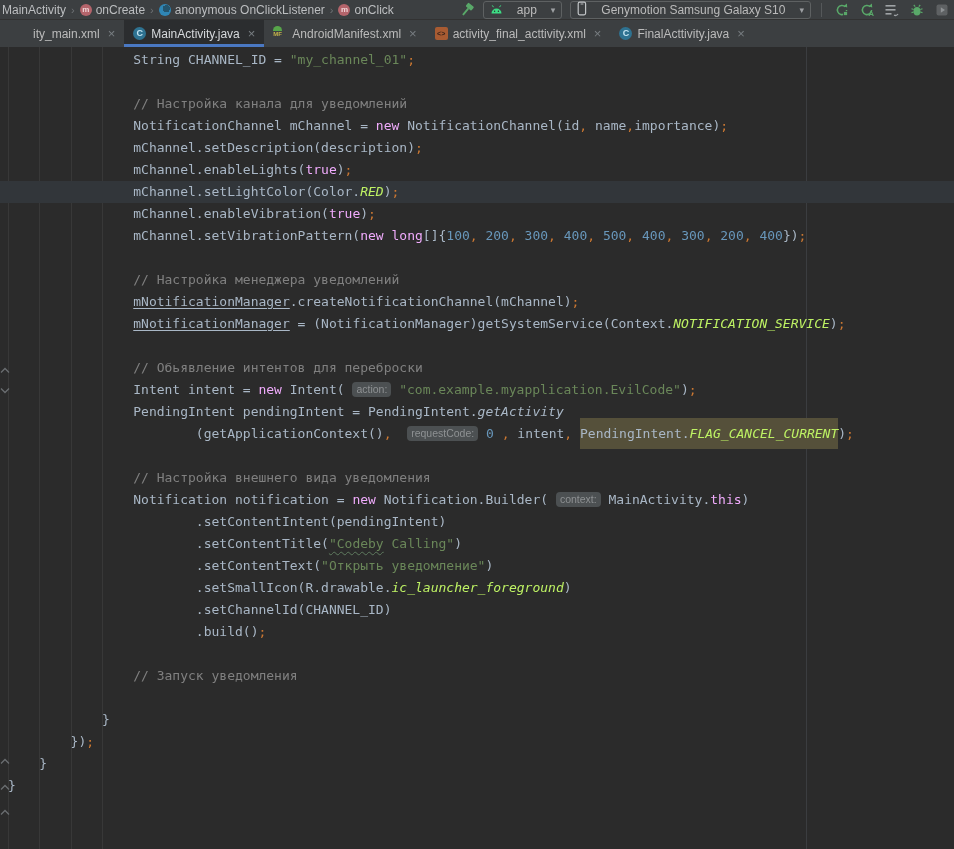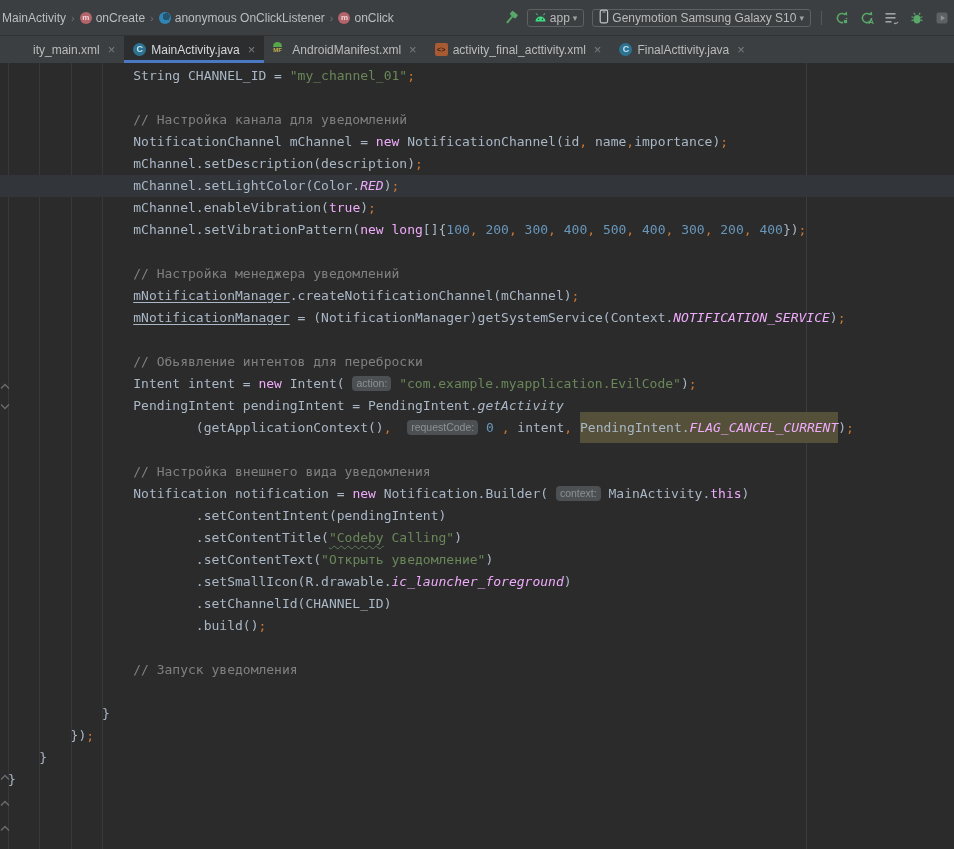--- a/index.html
+++ b/index.html
@@ -1,30 +1,30 @@
 <!DOCTYPE html>
 <html><head>
 <meta charset="utf-8">
 <style>
   html,body{margin:0;padding:0;width:954px;height:849px;background:#2B2B2B;overflow:hidden;
     font-family:"Liberation Sans",sans-serif;-webkit-font-smoothing:antialiased;}
 
   
-  .toolbar{height:36px;background:#3C3F41;display:flex;align-items:center;padding:0 4px 0 2px;
+  .toolbar{height:20px;background:#3C3F41;display:flex;align-items:center;padding:0 4px 0 2px;
     border-bottom:1px solid #323232;box-sizing:border-box;}
   .breadcrumbs{flex:1;display:flex;align-items:center;gap:4px;font-size:12px;color:#BCBEC0;
     white-space:nowrap;overflow:hidden;}
   .bc-item{display:flex;align-items:center;gap:4px;cursor:default;}
   .bc-sep{color:#6E7275;font-size:11px;padding:0 1px;}
   .ic-method{display:inline-block;width:12px;height:12px;border-radius:50%;background:#B4646B;
     color:#F0D6D8;font-size:8px;font-weight:bold;text-align:center;line-height:12px;}
   .ic-anon{display:inline-block;width:12px;height:12px;border-radius:50%;
     background:radial-gradient(circle at 60% 40%, #24556E 0 35%, #2F86B5 36% 100%);}
   .toolbar-right{display:flex;align-items:center;gap:8px;}
-  .tb-chip{display:flex;align-items:center;gap:3px;height:16px;padding:0 6px;
+  .tb-chip{display:flex;align-items:center;gap:14px;height:16px;padding:0 6px;
     border:1px solid #5E6162;border-radius:3px;color:#BBBBBB;font-size:12px;cursor:default;}
   .tb-caret{color:#9DA0A3;font-size:9px;}
   .act-row{display:flex;align-items:center;gap:9px;margin-left:2px;}
   .act{width:16px;height:16px;display:inline-flex;align-items:center;justify-content:center;}
   .tb-sep{width:1px;height:14px;background:#55585A;margin:0 2px;}
 
   
   .tabbar{height:27px;background:#3C3F41;display:flex;align-items:stretch;font-size:12px;color:#BBBBBB;padding-left:24px;}
   .tab{display:flex;align-items:center;gap:5px;padding:0 9px;position:relative;cursor:default;white-space:nowrap;}
   .tab.selected{background:#2B2D2F;color:#D6D9DC;}
@@ -46,21 +46,21 @@
     font-family:"DejaVu Sans Mono","Liberation Mono",monospace;font-size:13px;}
   .code-line{height:22px;line-height:22px;padding-left:8px;white-space:pre;color:#A9B7C6;}
   .code-line.current{background:#32363A;}
   .tok-d{color:#A9B7C6;}
   .tok-k{color:#f0abfc;}
   .tok-s{color:#6A8759;}
   .tok-n{color:#6897BB;}
   .tok-c{color:#808080;}
   .tok-p{color:#CC7832;}
   .tok-f{color:#A9B7C6;text-decoration:underline;text-underline-offset:2px;}
-  .tok-sc{color:#f0abfc;font-style:italic;margin-top:6px;}
+  .tok-sc{color:#bef264;font-style:italic;margin-top:6px;}
   .tok-sm{color:#A9B7C6;font-style:italic;}
   .tok-hl{background:#55503A;padding:8px 0;}
   .tok-typo{text-decoration:underline wavy #5E7A5E;text-decoration-skip-ink:none;
     text-underline-offset:3px;text-decoration-thickness:1px;}
   .hint-chip{display:inline-block;background:#4C5052;color:#8E9193;border-radius:4px;
     font-family:"Liberation Sans",sans-serif;font-size:10.5px;line-height:13px;
     padding:1px 4px;vertical-align:1px;}
   .fold-marker{position:absolute;left:0;width:10px;height:10px;z-index:2;}
 </style>
 </head>
@@ -191,20 +191,21 @@
   <div class="guide" style="left:39px"></div>
   <div class="guide" style="left:71px"></div>
   <div class="guide" style="left:102px"></div>
   <div class="margin-line"></div>
   <div id="code">
       <div class="code-line"><span class="tok-d">                String CHANNEL_ID = </span><span class="tok-s">"my_channel_01"</span><span class="tok-p">;</span></div>
       <div class="code-line"></div>
       <div class="code-line"><span class="tok-c">                // Настройка канала для уведомлений</span></div>
       <div class="code-line"><span class="tok-d">                NotificationChannel mChannel = </span><span class="tok-k">new</span><span class="tok-d"> NotificationChannel(id</span><span class="tok-p">,</span><span class="tok-d"> name</span><span class="tok-p">,</span><span class="tok-d">importance)</span><span class="tok-p">;</span></div>
       <div class="code-line"><span class="tok-d">                mChannel.setDescription(description)</span><span class="tok-p">;</span></div>
+      <div class="code-line"><span class="tok-d">                mChannel.enableLights(</span><span class="tok-k">true</span><span class="tok-d">)</span><span class="tok-p">;</span></div>
       <div class="code-line current"><span class="tok-d">                mChannel.setLightColor(Color.</span><span class="tok-sc">RED</span><span class="tok-d">)</span><span class="tok-p">;</span></div>
       <div class="code-line"><span class="tok-d">                mChannel.enableVibration(</span><span class="tok-k">true</span><span class="tok-d">)</span><span class="tok-p">;</span></div>
       <div class="code-line"><span class="tok-d">                mChannel.setVibrationPattern(</span><span class="tok-k">new long</span><span class="tok-d">[]{</span><span class="tok-n">100</span><span class="tok-p">,</span><span class="tok-d"> </span><span class="tok-n">200</span><span class="tok-p">,</span><span class="tok-d"> </span><span class="tok-n">300</span><span class="tok-p">,</span><span class="tok-d"> </span><span class="tok-n">400</span><span class="tok-p">,</span><span class="tok-d"> </span><span class="tok-n">500</span><span class="tok-p">,</span><span class="tok-d"> </span><span class="tok-n">400</span><span class="tok-p">,</span><span class="tok-d"> </span><span class="tok-n">300</span><span class="tok-p">,</span><span class="tok-d"> </span><span class="tok-n">200</span><span class="tok-p">,</span><span class="tok-d"> </span><span class="tok-n">400</span><span class="tok-d">})</span><span class="tok-p">;</span></div>
       <div class="code-line"></div>
       <div class="code-line"><span class="tok-c">                // Настройка менеджера уведомлений</span></div>
       <div class="code-line"><span class="tok-d">                </span><span class="tok-f">mNotificationManager</span><span class="tok-d">.createNotificationChannel(mChannel)</span><span class="tok-p">;</span></div>
       <div class="code-line"><span class="tok-d">                </span><span class="tok-f">mNotificationManager</span><span class="tok-d"> = (NotificationManager)getSystemService(Context.</span><span class="tok-sc">NOTIFICATION_SERVICE</span><span class="tok-d">)</span><span class="tok-p">;</span></div>
       <div class="code-line"></div>
       <div class="code-line"><span class="tok-c">                // Обьявление интентов для переброски</span></div>
       <div class="code-line"><span class="tok-d">                Intent intent = </span><span class="tok-k">new</span><span class="tok-d"> Intent( </span><span class="hint-chip">action:</span><span class="tok-d"> </span><span class="tok-s">"com.example.myapplication.EvilCode"</span><span class="tok-d">)</span><span class="tok-p">;</span></div>

